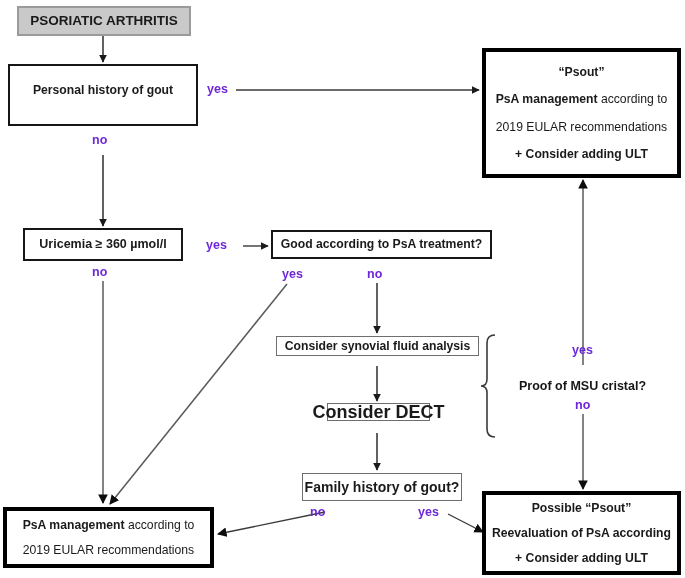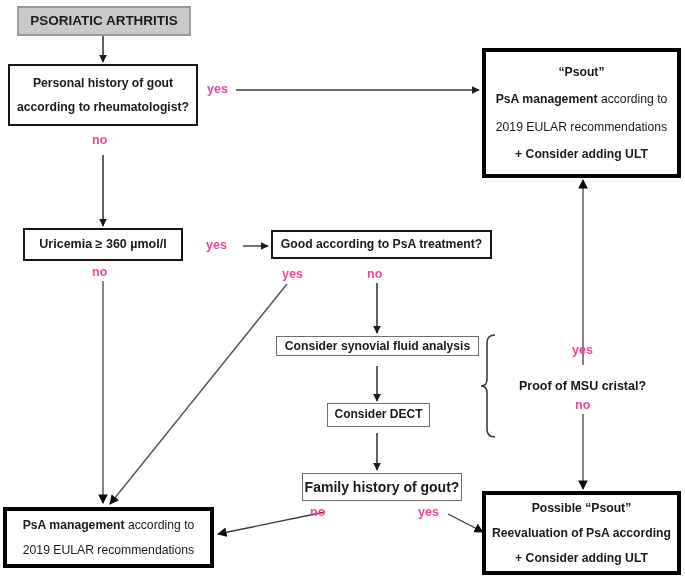--- a/index.html
+++ b/index.html
@@ -47,21 +47,21 @@
   .b-heavy  { border: 4px solid #000000; }
   .b-gray   { border: 2px solid #9a9a9a; background: #c9c9c9; }
 
   .bold { font-weight: bold; }
   .reg  { font-weight: normal; }
 
   .edge-label {
     position: absolute;
     font-size: 12.5px;
     font-weight: bold;
-    color: #ec4899;
+    color: #6d28d9;
     white-space: nowrap;
     z-index: 4;
   }
   .free-text {
     position: absolute;
     font-size: 12.5px;
     font-weight: bold;
     color: #161616;
     white-space: nowrap;
     z-index: 4;
@@ -110,36 +110,35 @@
 
     <line x1="448" y1="514" x2="483" y2="532" stroke="#3a3a3a" stroke-width="1.4" marker-end="url(#ah-big)"></line>
   </svg>
 
   <div class="node b-gray" style="left:17px; top:6px; width:174px; height:30px; font-size:13.5px;">
     <span class="ln bold">PSORIATIC ARTHRITIS</span>
   </div>
 
   <div class="node b-med" style="left:8px; top:64px; width:190px; height:62px; font-size:12.2px;">
     <span class="ln bold" style="margin-bottom:10px;">Personal history of gout</span>
-    <span class="ln bold">according to rheumatologist?</span>
   </div>
 
   <div class="node b-med" style="left:23px; top:228px; width:160px; height:33px; font-size:12.5px;">
     <span class="ln bold">Uricemia ≥ 360 µmol/l</span>
   </div>
 
   <div class="node b-med" style="left:271px; top:230px; width:221px; height:29px; font-size:12.2px;">
     <span class="ln bold">Good according to PsA treatment?</span>
   </div>
 
   <div class="node b-thin" style="left:276px; top:336px; width:203px; height:20px; font-size:12.2px;">
     <span class="ln bold">Consider synovial fluid analysis</span>
   </div>
 
-  <div class="node b-thin" style="left:327px; top:403px; width:103px; height:24px; font-size:12px;">
+  <div class="node b-thin" style="left:327px; top:403px; width:103px; height:18px; font-size:18px;">
     <span class="ln bold">Consider DECT</span>
   </div>
 
   <div class="node b-thin" style="left:302px; top:473px; width:160px; height:28px; font-size:14px;">
     <span class="ln bold">Family history of gout?</span>
   </div>
 
   <div class="node b-heavy" style="left:482px; top:48px; width:199px; height:130px; font-size:12.2px;">
     <span class="ln bold" style="margin-bottom:13px;">“Psout”</span>
     <span class="ln" style="margin-bottom:13px;">

